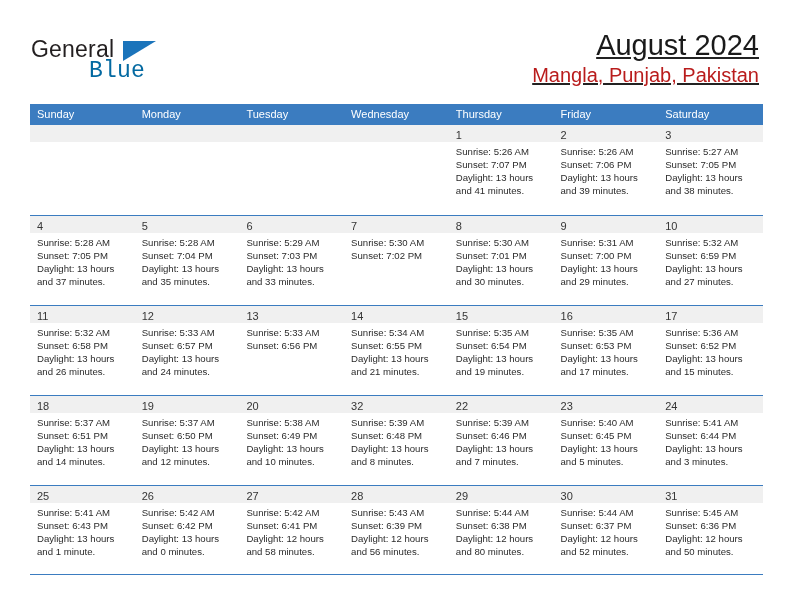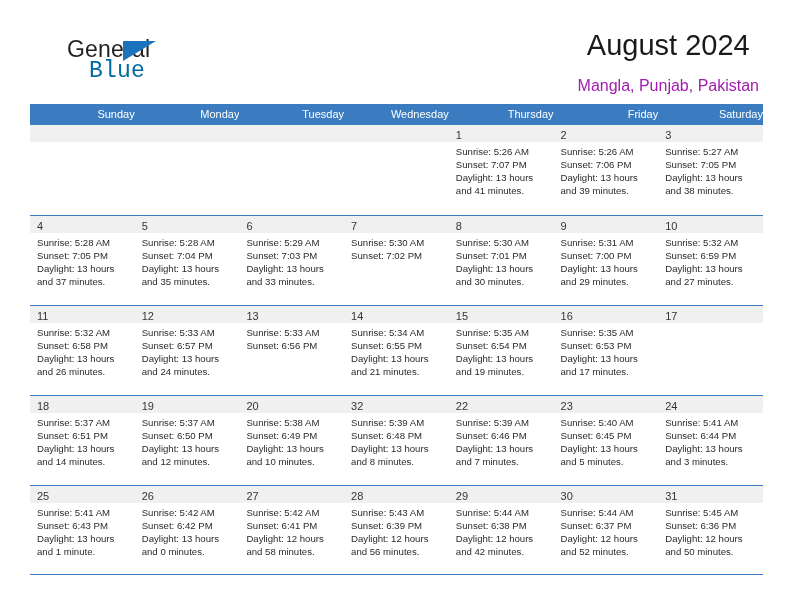--- a/index.html
+++ b/index.html
@@ -37,21 +37,20 @@
     height: 50px;
   }
   .logo-general {
     position: absolute;
     left: 0;
     top: 0;
     font-size: 23px;
     letter-spacing: 0.2px;
     color: #231f20;
     font-family: "Liberation Sans", sans-serif;
-    margin-left: 36px;
   }
   .logo-blue {
     position: absolute;
     left: 58px;
     top: 22px;
     font-size: 23px;
     letter-spacing: 0.2px;
     color: #0369a1;
     font-family: Liberation Mono, monospace;
   }
@@ -63,34 +62,35 @@
     height: 0;
     border-left: 33px solid #1b74bb;
     border-bottom: 20px solid transparent;
     border-top: 0 solid transparent;
   }
 
   .title-block {
     position: absolute;
     right: 33px;
     top: 28px;
-    text-align: center;
+    text-align: right;
+    text-decoration: underline;
   }
   .cal-title {
     font-size: 29px;
     font-weight: normal;
     color: #1a1a1a;
     line-height: 34px;
     white-space: nowrap;
   }
   .cal-subtitle {
-    font-size: 16px;
-    color: #a21caf;
+    font-size: 20px;
+    color: #b91c1c;
     line-height: 20px;
-    margin-top: 14px;
+    margin-top: 3px;
     white-space: nowrap;
   }
 
   
   .calendar {
     position: absolute;
     left: 30px;
     top: 104px;
     width: 733px;
   }
@@ -101,21 +101,20 @@
   }
   .weekday {
     width: 104.71px;
     box-sizing: border-box;
     color: #ffffff;
     font-size: 11px;
     line-height: 21px;
     padding-left: 7px;
     white-space: nowrap;
     overflow: hidden;
-    text-align: right;
   }
 
   .week {
     display: flex;
     height: 90px;
     border-top: 1.6px solid #3b7cc0;
     box-sizing: border-box;
   }
   .week:first-of-type {
     border-top: none;
@@ -326,20 +325,25 @@
           <div class="day">
             <div class="daynum-band"><span class="daynum">16</span></div>
             <div class="day-info">
               <div>Sunrise: 5:35 AM</div>
               <div>Sunset: 6:53 PM</div>
               <div class="wrap">Daylight: 13 hours and 17 minutes.</div>
             </div>
           </div>
           <div class="day">
             <div class="daynum-band"><span class="daynum">17</span></div>
+            <div class="day-info">
+              <div>Sunrise: 5:36 AM</div>
+              <div>Sunset: 6:52 PM</div>
+              <div class="wrap">Daylight: 13 hours and 15 minutes.</div>
+            </div>
           </div>
         </div>
         <div class="week">
           <div class="day">
             <div class="daynum-band"><span class="daynum">18</span></div>
             <div class="day-info">
               <div>Sunrise: 5:37 AM</div>
               <div>Sunset: 6:51 PM</div>
               <div class="wrap">Daylight: 13 hours and 14 minutes.</div>
             </div>
@@ -424,21 +428,21 @@
               <div>Sunrise: 5:43 AM</div>
               <div>Sunset: 6:39 PM</div>
               <div class="wrap">Daylight: 12 hours and 56 minutes.</div>
             </div>
           </div>
           <div class="day">
             <div class="daynum-band"><span class="daynum">29</span></div>
             <div class="day-info">
               <div>Sunrise: 5:44 AM</div>
               <div>Sunset: 6:38 PM</div>
-              <div class="wrap">Daylight: 12 hours and 42 minutes.</div>
+              <div class="wrap">Daylight: 12 hours and 80 minutes.</div>
             </div>
           </div>
           <div class="day">
             <div class="daynum-band"><span class="daynum">30</span></div>
             <div class="day-info">
               <div>Sunrise: 5:44 AM</div>
               <div>Sunset: 6:37 PM</div>
               <div class="wrap">Daylight: 12 hours and 52 minutes.</div>
             </div>
           </div>

